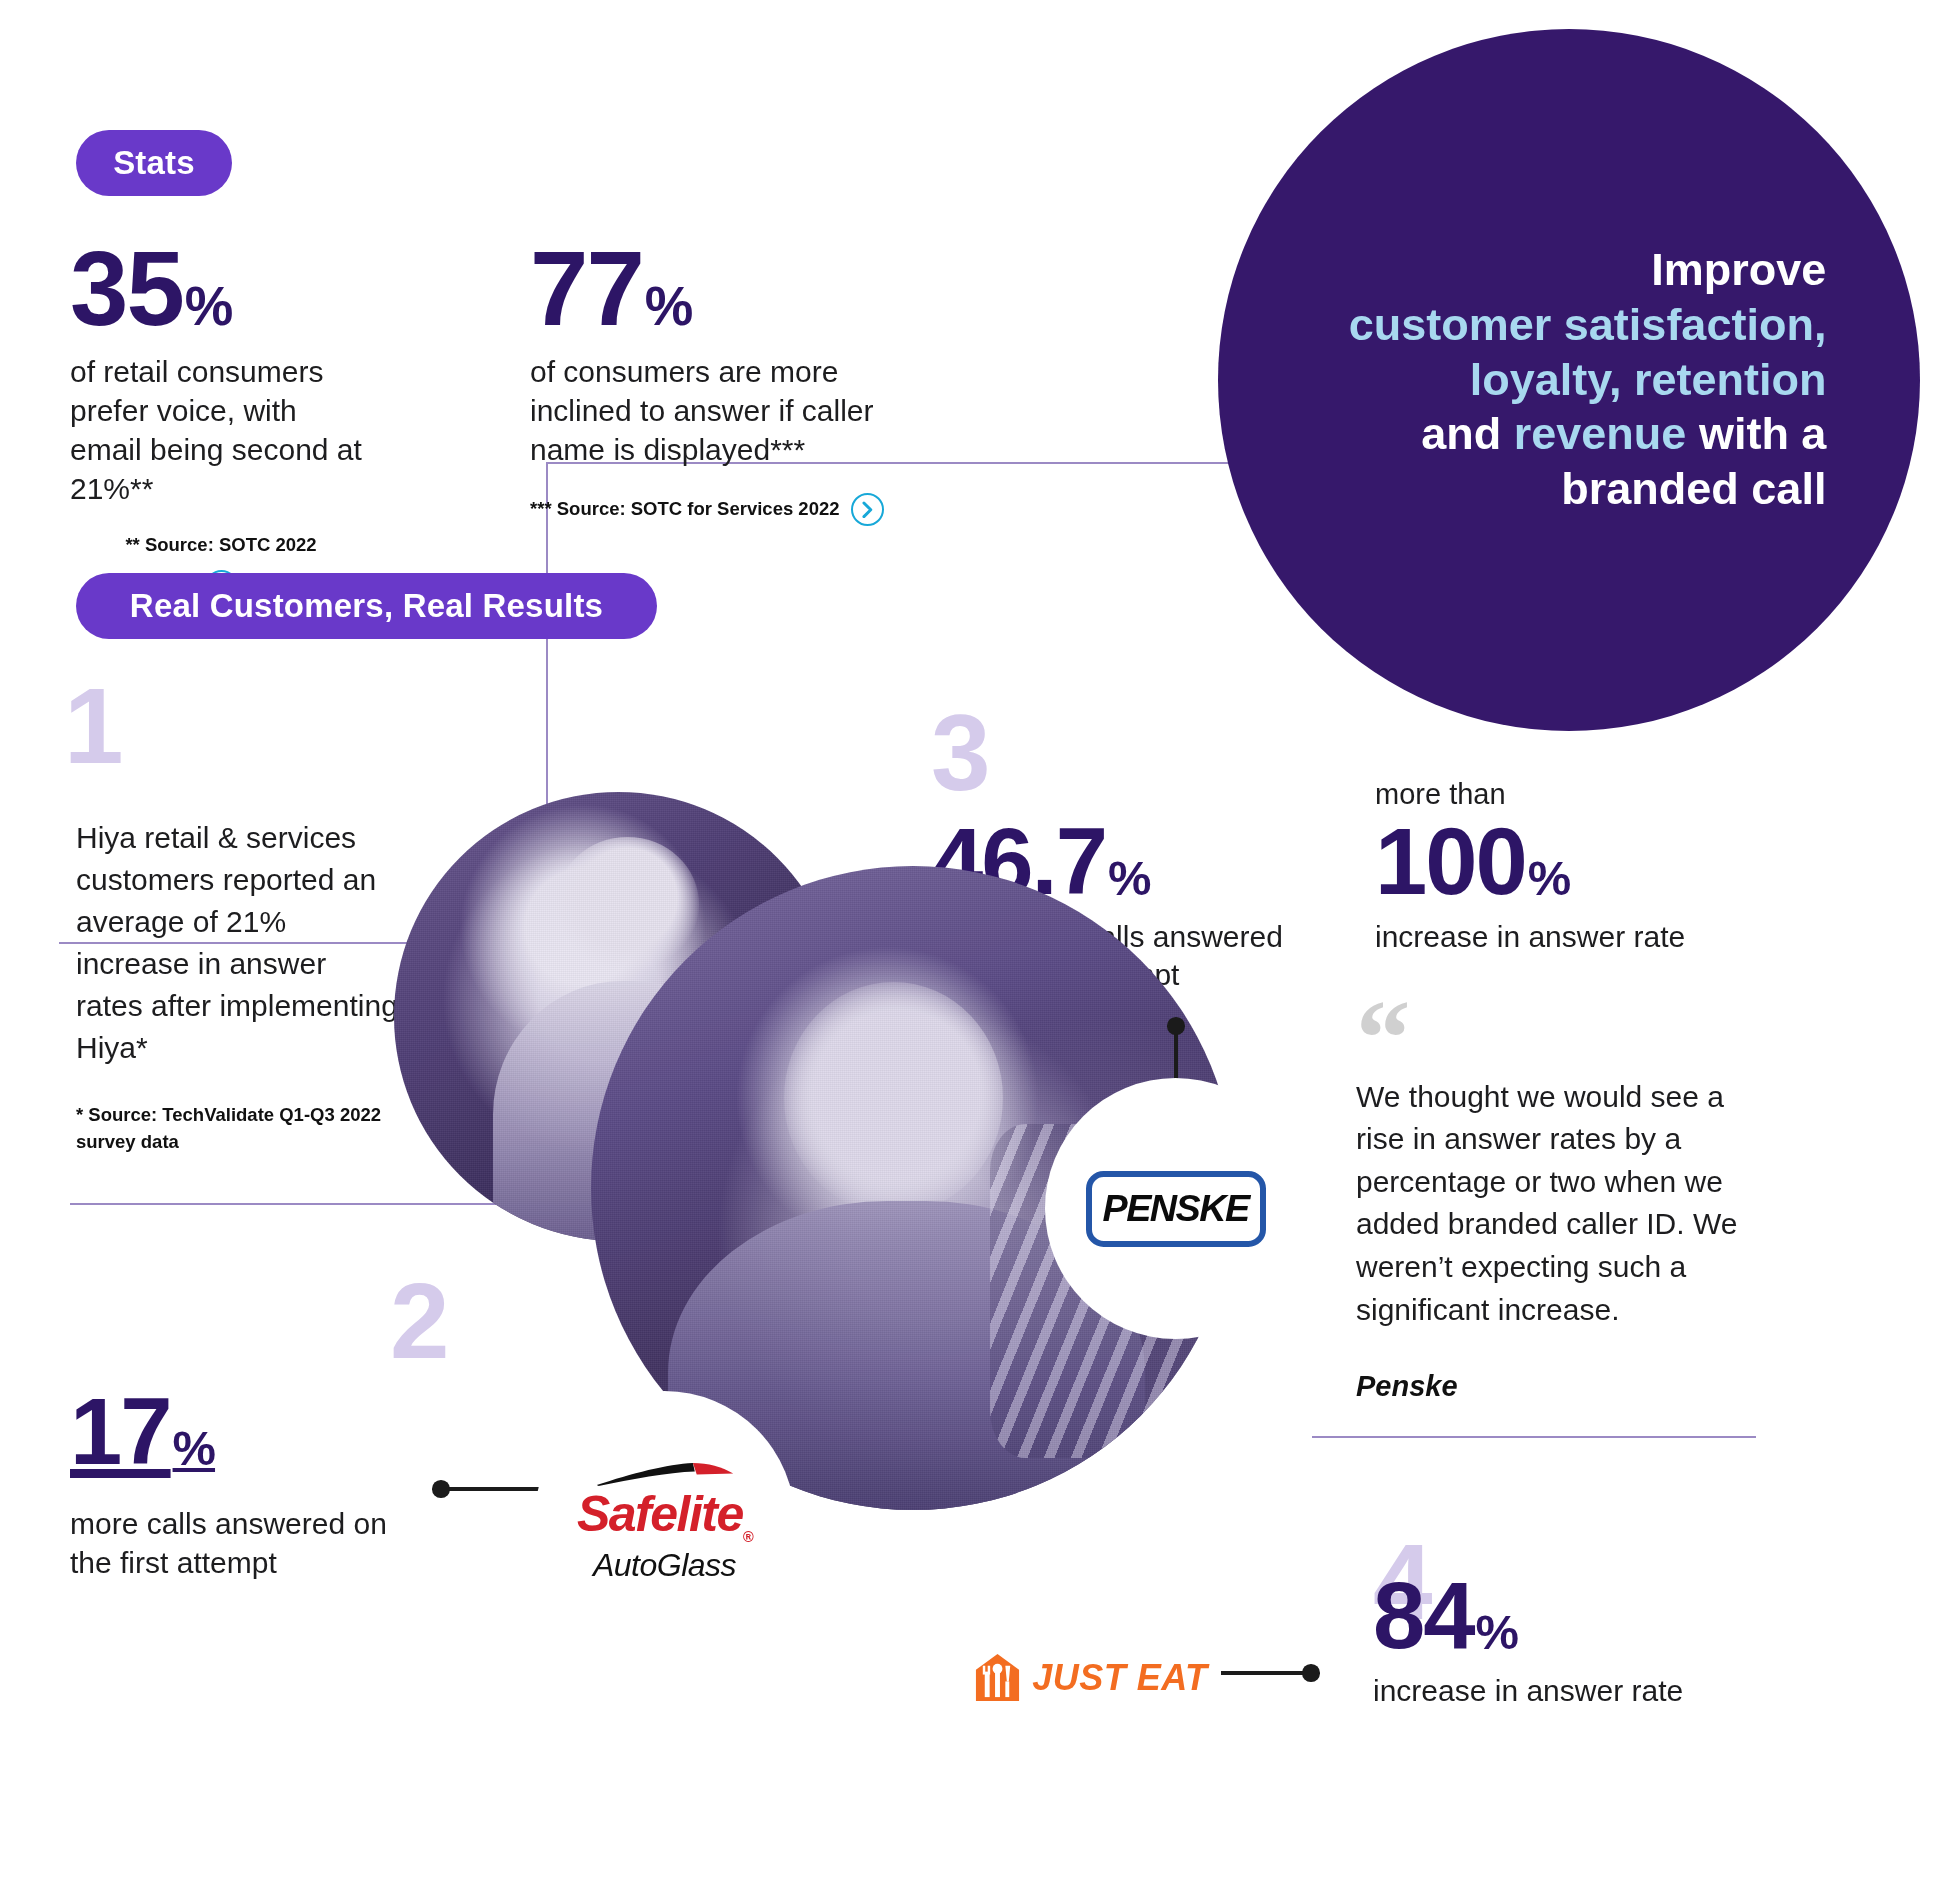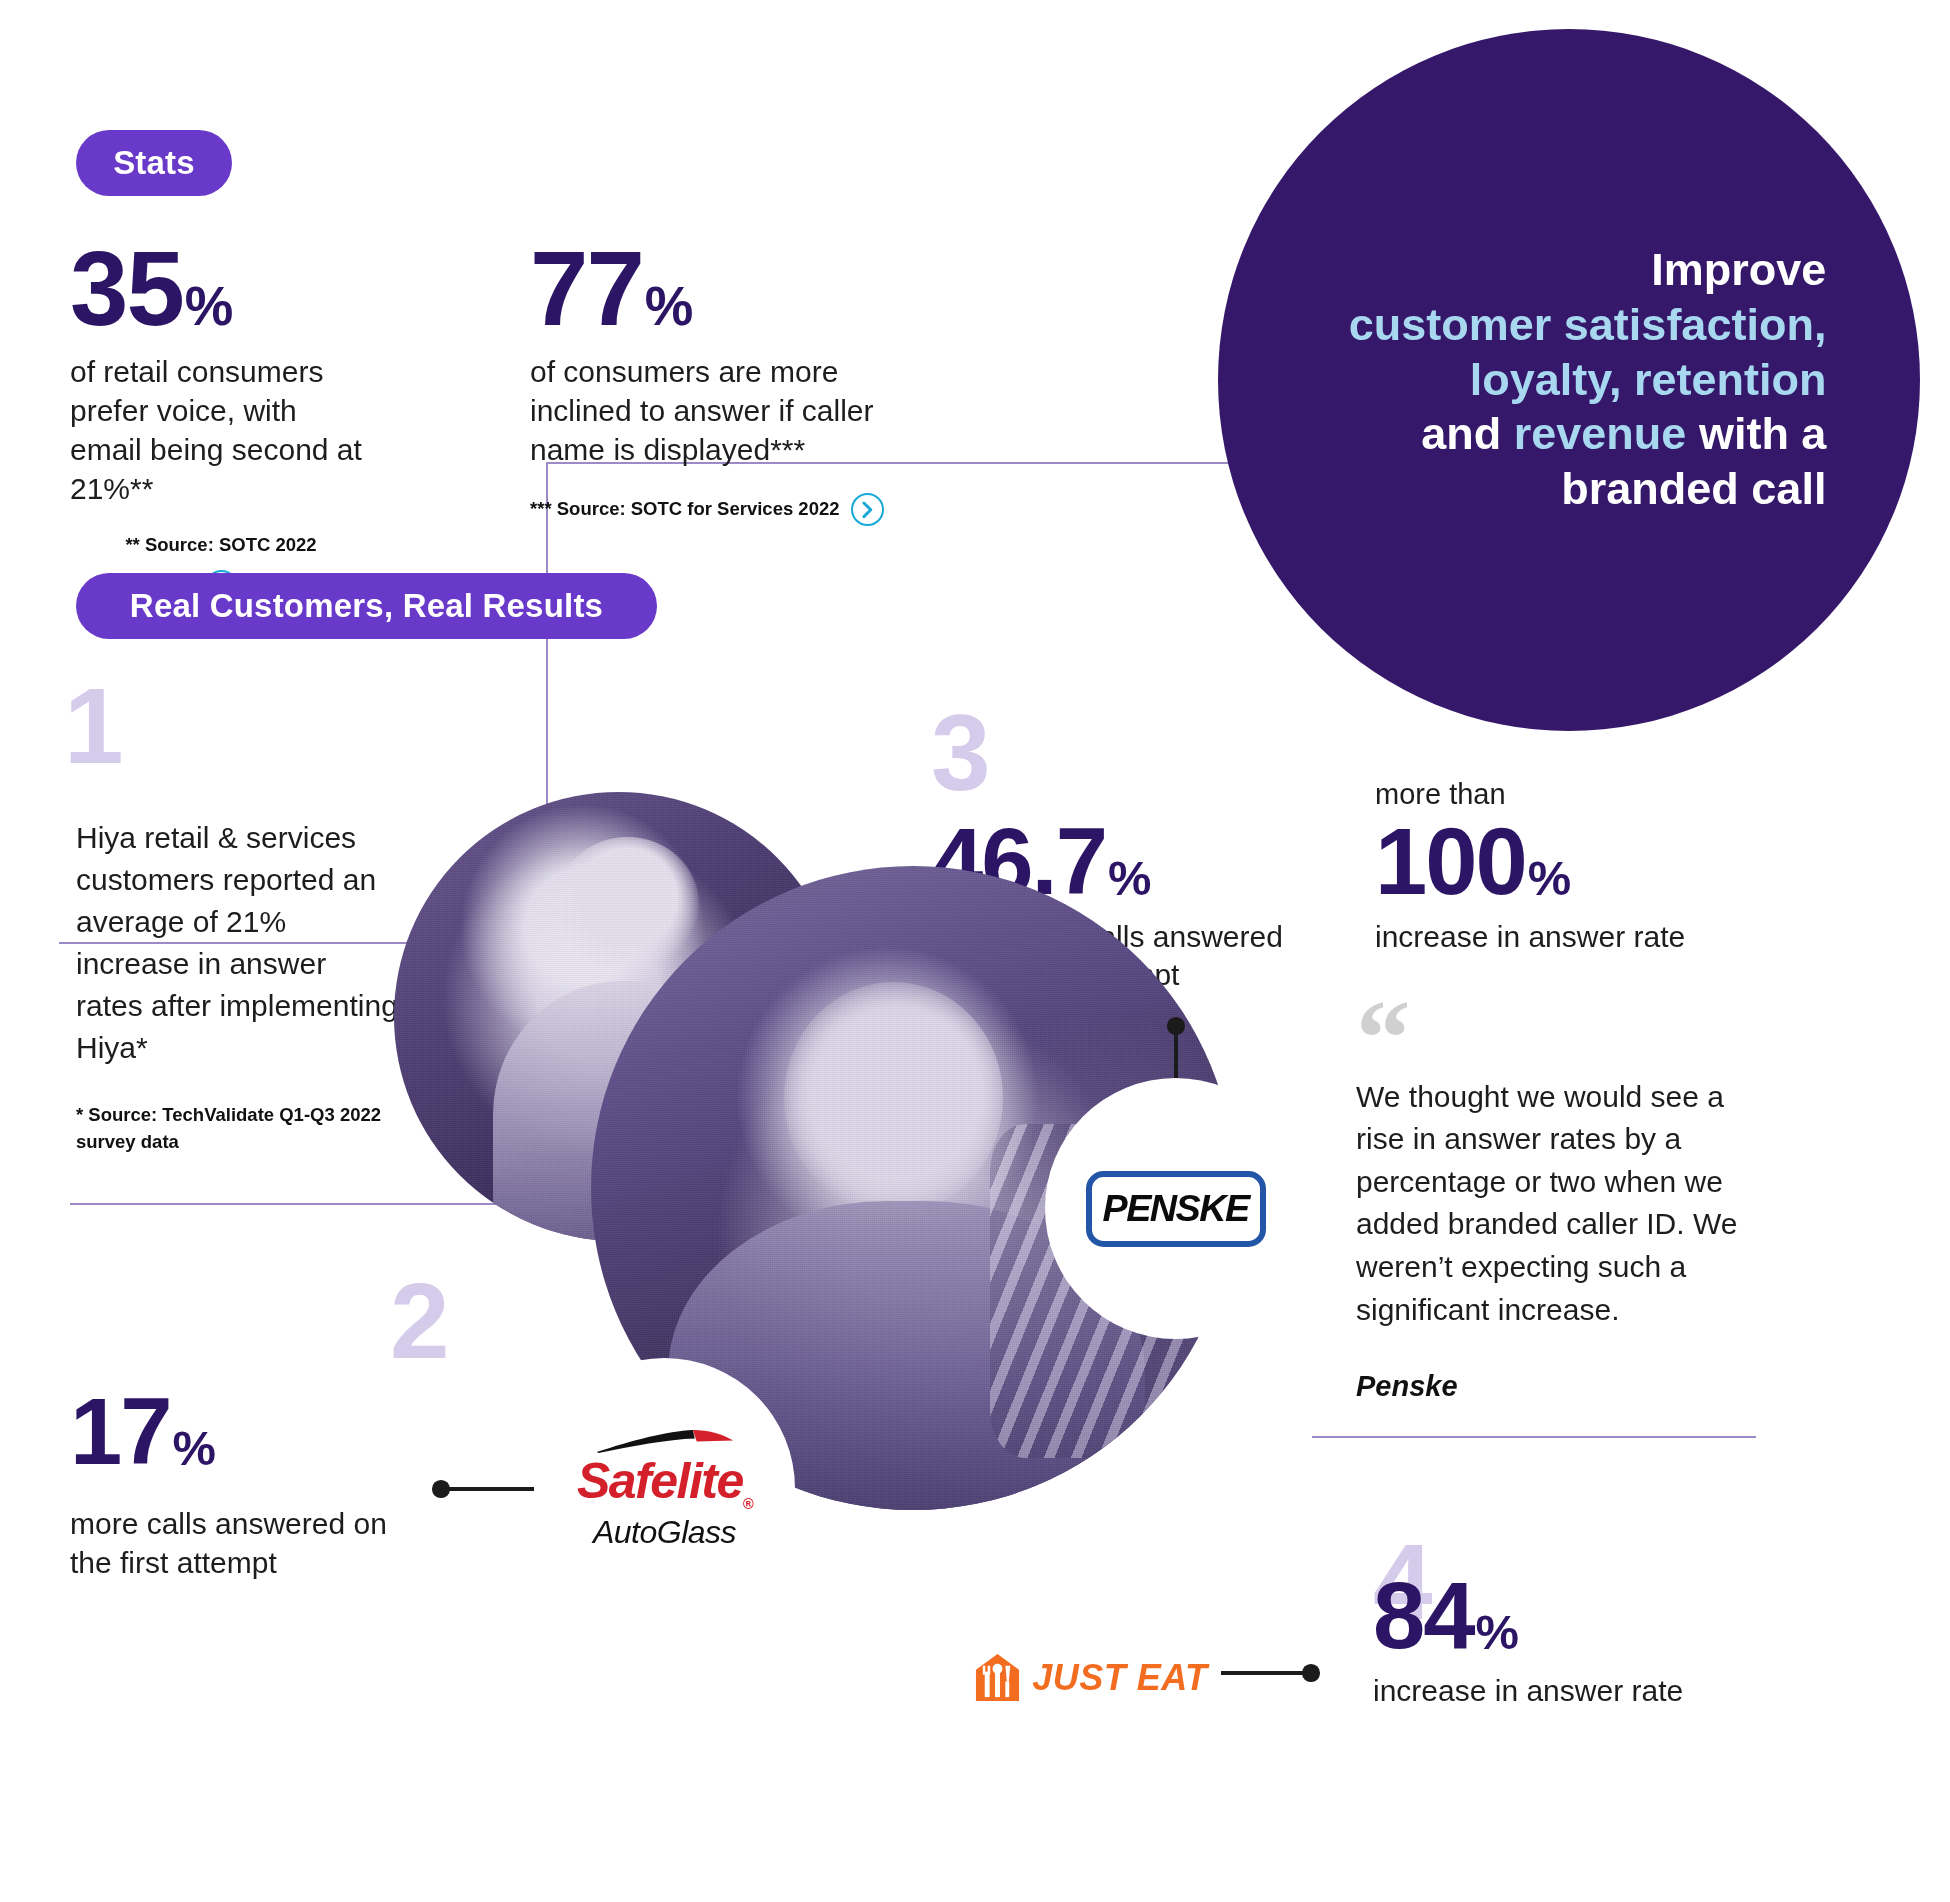--- a/index.html
+++ b/index.html
@@ -141,21 +141,21 @@
   
   .logo-bubble {
     position:absolute;
     background:#ffffff;
     border-radius:50%;
     display:flex; align-items:center; justify-content:center;
     z-index:9;
     box-shadow:0 0 0 0 rgba(0,0,0,0);
   }
   #penske-bubble { left:1045px; top:1078px; width:261px; height:261px; }
-  #safelite-bubble { left:534px; top:1358px; width:261px; height:261px; }
+  #safelite-bubble { left:534px; top:1391px; width:261px; height:261px; }
   #justeat-bubble  { left:960px; top:1547px; width:261px; height:261px; }
 
   
   .penske-mark {
     width:180px; height:76px;
     border:6.8px solid #2456a8;
     border-radius:17.6px;
     background:#fff;
     display:flex; align-items:center; justify-content:center;
   }
@@ -352,21 +352,21 @@
           <path d="M33 14 L38 14 L36.5 30 L34.5 30 Z" fill="#ffffff"></path>
           <rect x="33" y="30" width="4" height="16" fill="#ffffff"></rect>
         </svg>
       </span>
       <span class="justeat-word">JUST EAT</span>
     </div>
   </div>
 
   <div class="ghost" style="left:390px; top:1268px;">2</div>
   <div class="abs" style="left:70px; top:1387px; width:351px;">
-    <div class="bignum" style="font-size:94px;">
+    <div class="bignum" style="font-size:94px;text-decoration:underline;">
       <span>17</span>
         <span class="pct">%</span>
     </div>
     <div class="statbody" style="margin-top:29px; line-height:1.28; white-space:pre-line;">more calls answered on
 the first attempt</div>
   </div>
 
   <div class="ghost" style="left:1373px; top:1529px;">4</div>
   <div class="abs" style="left:1373px; top:1571px; width:390px;">
     <div class="bignum" style="font-size:94px;">

